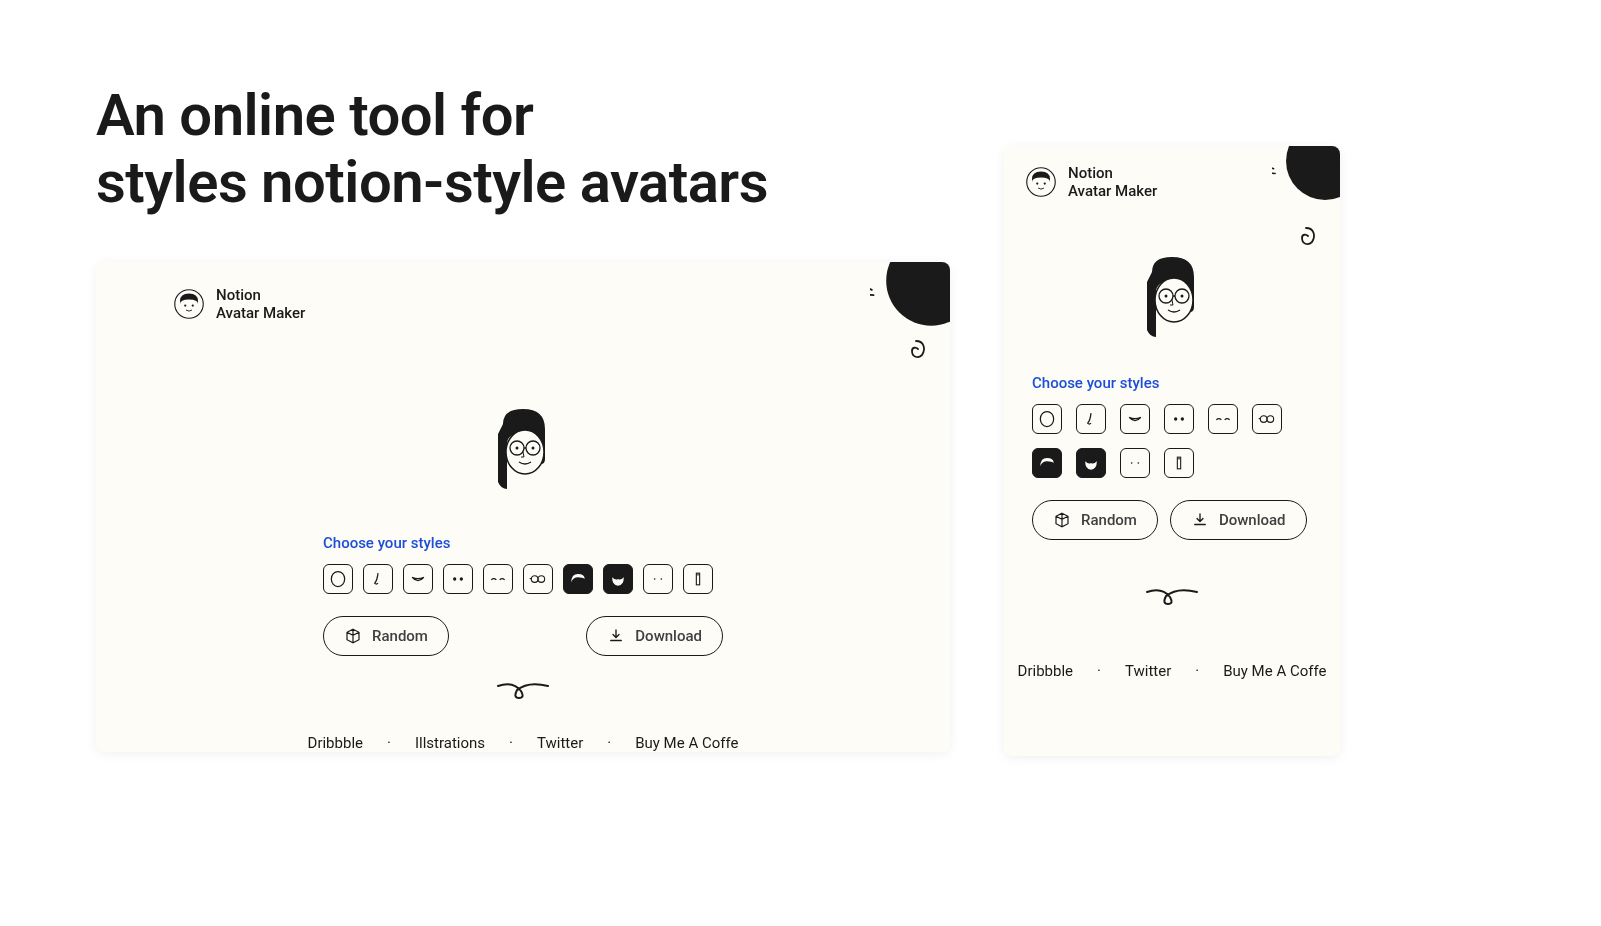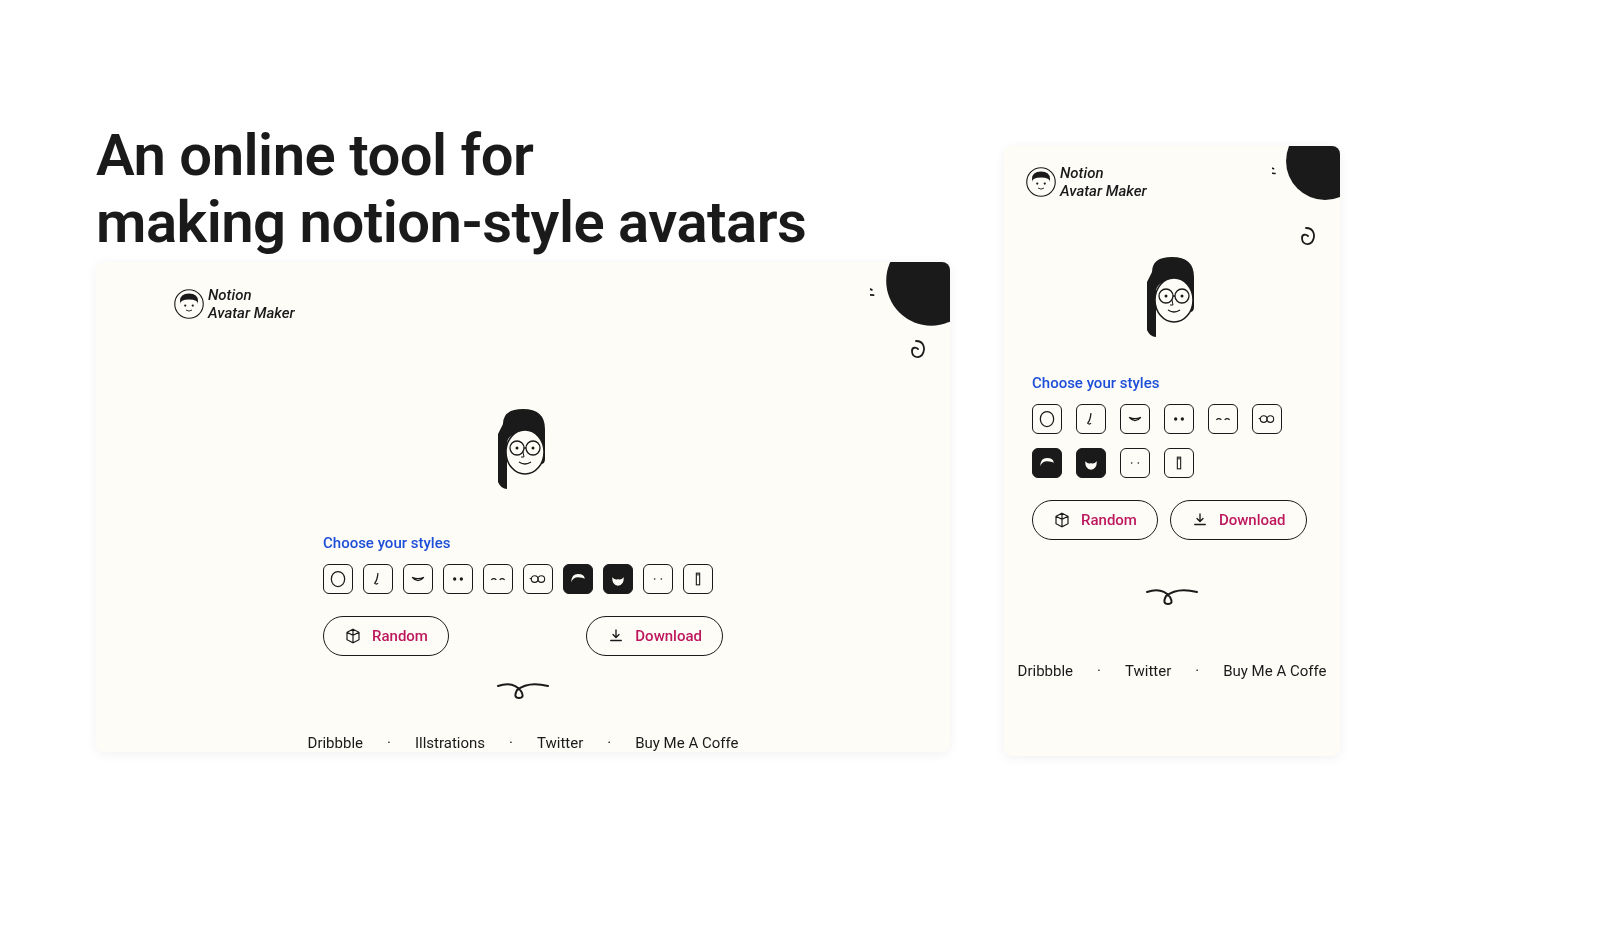--- a/index.html
+++ b/index.html
@@ -17,21 +17,20 @@
   }
   .headline {
     position: absolute;
     left: 96px;
     top: 82px;
     font-size: 58px;
     font-weight: 600;
     line-height: 1.15;
     color: #1a1a1a;
     letter-spacing: -0.5px;
-    margin-top: 40px;
   }
 
   
   .card-desktop {
     position: absolute;
     left: 96px;
     top: 262px;
     width: 854px;
     height: 490px;
     background: #fdfcf7;
@@ -47,23 +46,22 @@
     height: 610px;
     background: #fdfcf7;
     border-radius: 8px;
     box-shadow: 0 2px 12px rgba(0,0,0,0.06);
     overflow: hidden;
   }
 
   .header {
     display: flex;
     align-items: center;
-    gap: 4px;
+    gap: 12px;
     padding: 24px 78px;
-    font-style: italic;
   }
   .card-mobile .header {
     padding: 18px 22px;
   }
   .logo-avatar {
     width: 30px;
     height: 30px;
     flex-shrink: 0;
   }
   .logo-text {
@@ -162,21 +160,21 @@
     width: 280px;
     gap: 12px;
   }
   .action-btn {
     border: 1.5px solid #1a1a1a;
     border-radius: 22px;
     background: transparent;
     padding: 10px 20px;
     font-size: 15px;
     font-weight: 500;
-    color: #be185d;
+    color: #404040;
     display: flex;
     align-items: center;
     gap: 10px;
     cursor: pointer;
     font-family: inherit;
   }
   .action-btn svg {
     width: 18px;
     height: 18px;
   }
@@ -208,21 +206,21 @@
   }
   .footer-sep {
     color: #1a1a1a;
   }
 </style>
 </head>
 <body>
 
 <h1 class="headline">
   <span>An online tool for</span><br>
-  <span>making notion-style avatars</span>
+  <span>styles notion-style avatars</span>
 </h1>
 
 <div class="card-desktop">
 
   <div class="header">
     <svg class="logo-avatar" viewBox="0 0 40 40">
       <circle cx="20" cy="20" r="19" fill="#fdfcf7" stroke="#1a1a1a" stroke-width="1.5"></circle>
       <path d="M8 16 Q8 6 20 6 Q32 6 32 16 L32 20 Q32 14 20 14 Q8 14 8 20 Z" fill="#1a1a1a"></path>
       <circle cx="15" cy="22" r="1.5" fill="#1a1a1a"></circle>
       <circle cx="25" cy="22" r="1.5" fill="#1a1a1a"></circle>

